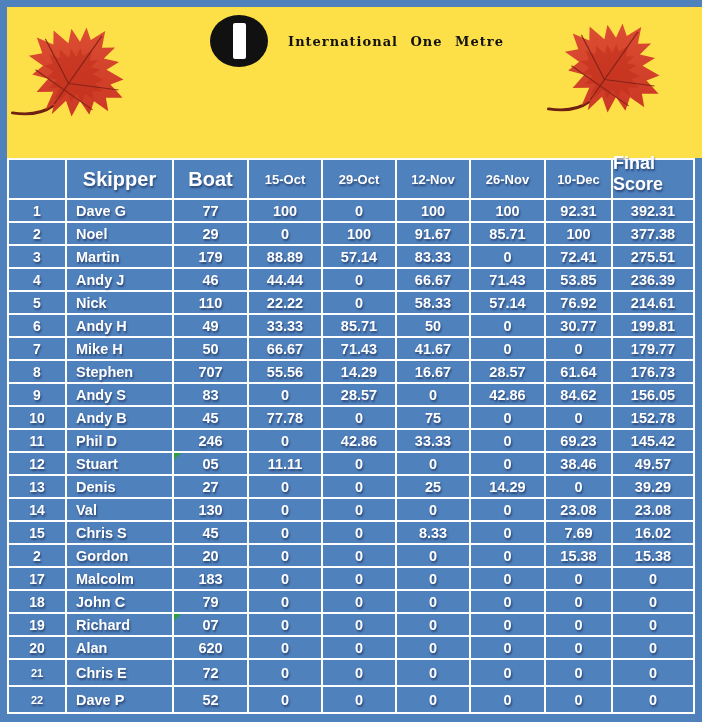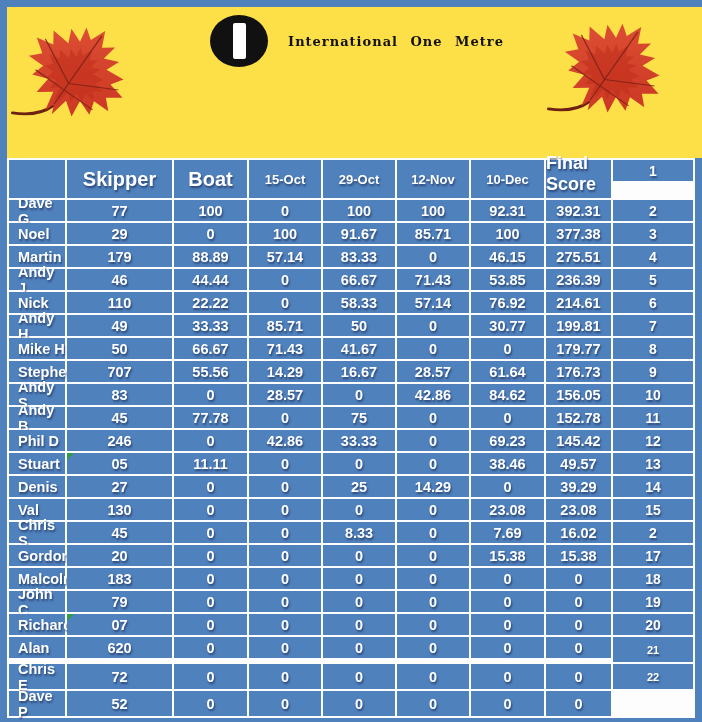--- a/index.html
+++ b/index.html
@@ -126,20 +126,21 @@
 
   </div>
 
   <div class="results">
       <div class="cell head h0"></div>
       <div class="cell head h1">Skipper</div>
       <div class="cell head h2">Boat</div>
       <div class="cell head h3">15-Oct</div>
       <div class="cell head h4">29-Oct</div>
       <div class="cell head h5">12-Nov</div>
+      <div class="cell head h6">26-Nov</div>
       <div class="cell head h7">10-Dec</div>
       <div class="cell head h8">Final Score</div>
       <div class="cell rank">1</div>
       <div class="cell skipper">Dave G</div>
       <div class="cell boat">77</div>
       <div class="cell score">100</div>
       <div class="cell score">0</div>
       <div class="cell score">100</div>
       <div class="cell score">100</div>
       <div class="cell score">92.31</div>
@@ -153,21 +154,21 @@
       <div class="cell score">85.71</div>
       <div class="cell score">100</div>
       <div class="cell final">377.38</div>
       <div class="cell rank">3</div>
       <div class="cell skipper">Martin</div>
       <div class="cell boat">179</div>
       <div class="cell score">88.89</div>
       <div class="cell score">57.14</div>
       <div class="cell score">83.33</div>
       <div class="cell score">0</div>
-      <div class="cell score">46.15</div>
+      <div class="cell score">72.41</div>
       <div class="cell final">275.51</div>
       <div class="cell rank">4</div>
       <div class="cell skipper">Andy J</div>
       <div class="cell boat">46</div>
       <div class="cell score">44.44</div>
       <div class="cell score">0</div>
       <div class="cell score">66.67</div>
       <div class="cell score">71.43</div>
       <div class="cell score">53.85</div>
       <div class="cell final">236.39</div>

